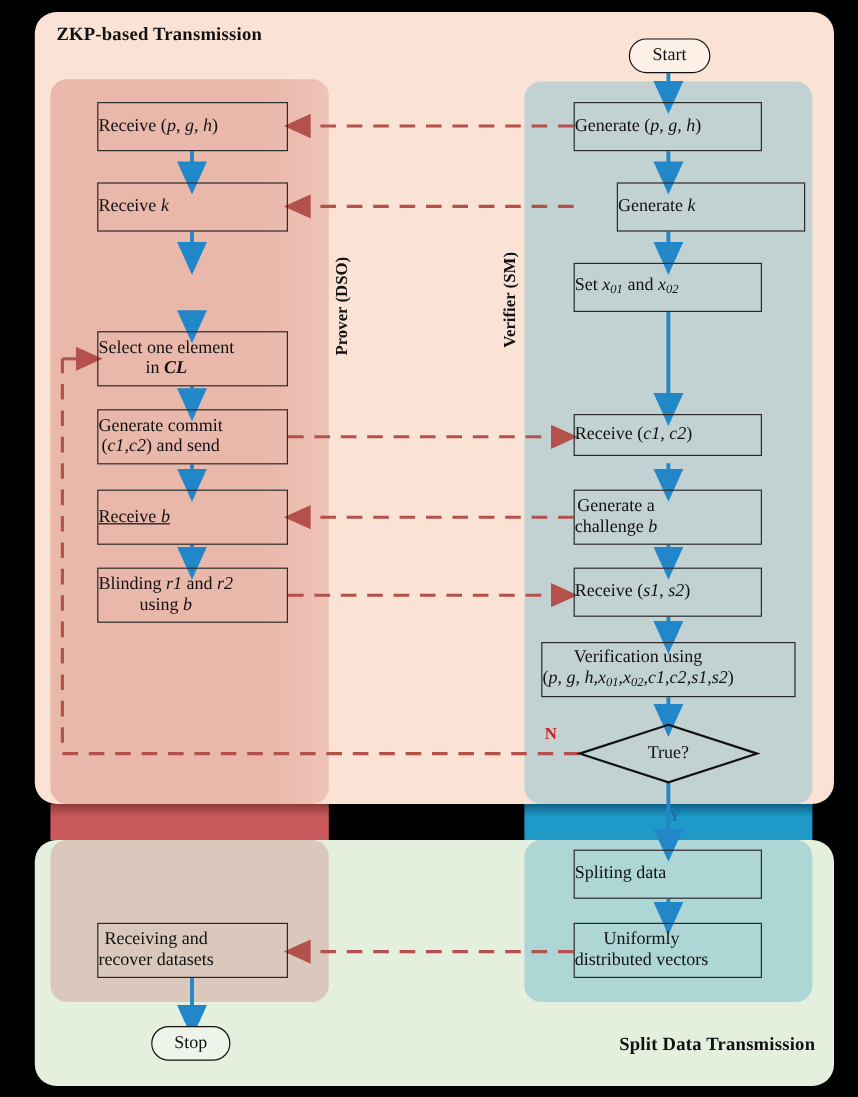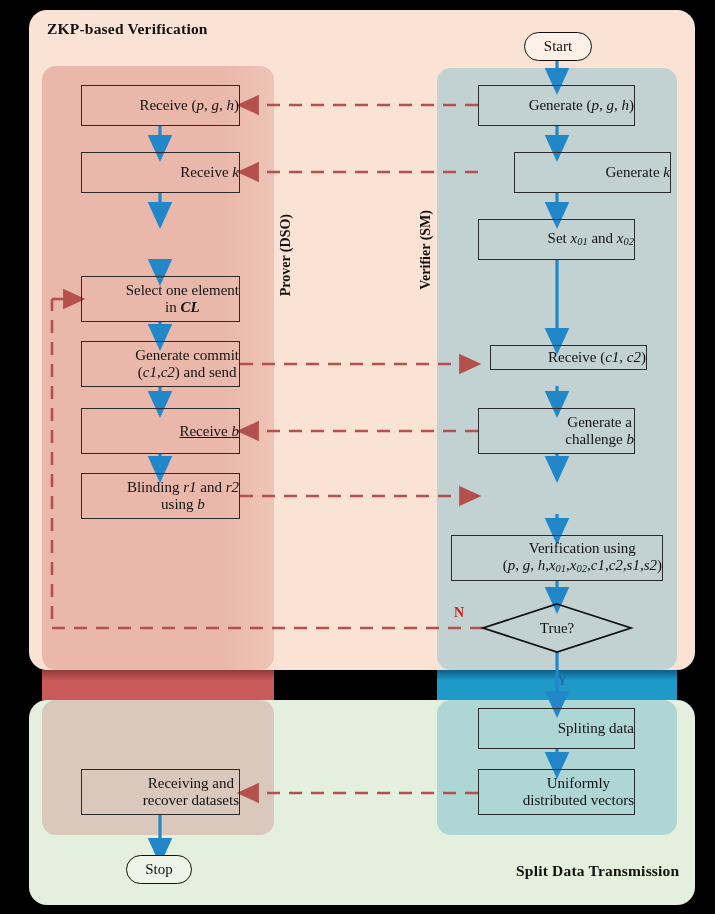--- a/index.html
+++ b/index.html
@@ -35,21 +35,21 @@
   #title-split{left:516px;top:862px;}
 
   
   .vlabel{position:absolute;font-weight:bold;font-size:14px;color:#111;
       writing-mode:vertical-rl;transform:rotate(180deg);white-space:nowrap;}
   #label-prover{left:278px;top:214px;}
   #label-verifier{left:418px;top:210px;}
 
   
   .node{position:absolute;border:1.6px solid #2b2b2b;background:transparent;
-        display:flex;align-items:center;justify-content:flex-end;text-align:center;
+        display:flex;align-items:center;justify-content:flex-start;text-align:center;
         font-size:15px;line-height:1.12;color:#111;box-sizing:border-box;}
   .node.two{line-height:1.14;}
   .node i{font-style:italic;}
   .node sub{font-size:10.5px;font-style:italic;vertical-align:-.22em;}
 
   
   .term{position:absolute;border:1.8px solid #111;border-radius:20px;
         background:#fdf2ea;display:flex;align-items:center;justify-content:center;
         font-size:15px;color:#111;box-sizing:border-box;}
   #node-start{left:524px;top:32px;width:68px;height:29px;background:#fdf0e6;}
@@ -62,21 +62,21 @@
   #n-select   {left:81px;top:276px;width:159px;height:46px;}
   #n-commit   {left:81px;top:341px;width:159px;height:46px;}
   #n-recv-b   {left:81px;top:408px;width:159px;height:46px;text-decoration:underline;}
   #n-blind    {left:81px;top:473px;width:159px;height:46px;}
   #n-recover  {left:81px;top:769px;width:159px;height:46px;}
 
   
   #n-gen-pgh  {left:478px;top:85px; width:157px;height:41px;}
   #n-gen-k    {left:478px;top:152px;width:157px;height:41px;margin-left:36px;}
   #n-setx     {left:478px;top:219px;width:157px;height:41px;}
-  #n-recv-c   {left:490px;top:345px;width:157px;height:25px;}
+  #n-recv-c   {left:478px;top:345px;width:157px;height:35px;}
   #n-chal     {left:478px;top:408px;width:157px;height:46px;}
   #n-recv-s   {left:478px;top:473px;width:157px;height:41px;}
   #n-verif    {left:451px;top:535px;width:212px;height:46px;}
   #n-split    {left:478px;top:708px;width:157px;height:41px;}
   #n-unif     {left:478px;top:769px;width:157px;height:46px;}
 
   
   #n-true{position:absolute;left:483px;top:604px;width:148px;height:48px;}
   #n-true .txt{position:absolute;inset:0;display:flex;align-items:center;
       justify-content:center;font-size:15px;color:#111;}
@@ -98,21 +98,21 @@
   <div class="panel" id="panel-bottom"></div>
 
   <div class="lane" id="lane-prover"></div>
   <div class="lane" id="lane-verifier"></div>
   <div class="lane" id="lane-recv"></div>
   <div class="lane" id="lane-split"></div>
 
   <div class="bar" id="bar-red"></div>
   <div class="bar" id="bar-blue"></div>
 
-  <div class="panel-title" id="title-zkp">ZKP-based Verification</div>
+  <div class="panel-title" id="title-zkp">ZKP-based Transmission</div>
   <div class="panel-title" id="title-split">Split Data Transmission</div>
 
   <div class="vlabel" id="label-prover">Prover (DSO)</div>
   <div class="vlabel" id="label-verifier">Verifier (SM)</div>
 
   <svg id="wires" viewBox="0 0 715 914">
     <defs>
       <marker id="ahb" markerWidth="9" markerHeight="9" refX="4.2" refY="4.5" orient="auto">
         <path d="M0,0.6 L8.6,4.5 L0,8.4 Z" fill="#2287c8"></path>
       </marker>
@@ -200,20 +200,23 @@
     </div>
   <div class="node" id="n-setx">
     <span>Set <i>x</i><sub>01</sub> and <i>x</i><sub>02</sub></span>
     </div>
   <div class="node" id="n-recv-c">
     <span>Receive (<i>c1</i>, <i>c2</i>)</span>
     </div>
   <div class="node two" id="n-chal">
     <span>Generate a<br>challenge <i>b</i></span>
     </div>
+  <div class="node" id="n-recv-s">
+    <span>Receive (<i>s1</i>, <i>s2</i>)</span>
+    </div>
   <div class="node two" id="n-verif">
     <span>Verification using<br>(<i>p</i>, <i>g</i>, <i>h</i>,<i>x</i><sub>01</sub>,<i>x</i><sub>02</sub>,<i>c1</i>,<i>c2</i>,<i>s1</i>,<i>s2</i>)</span>
     </div>
   <div class="node" id="n-split">
     <span>Spliting data</span>
     </div>
   <div class="node two" id="n-unif">
     <span>Uniformly<br>distributed vectors</span>
     </div>
 

